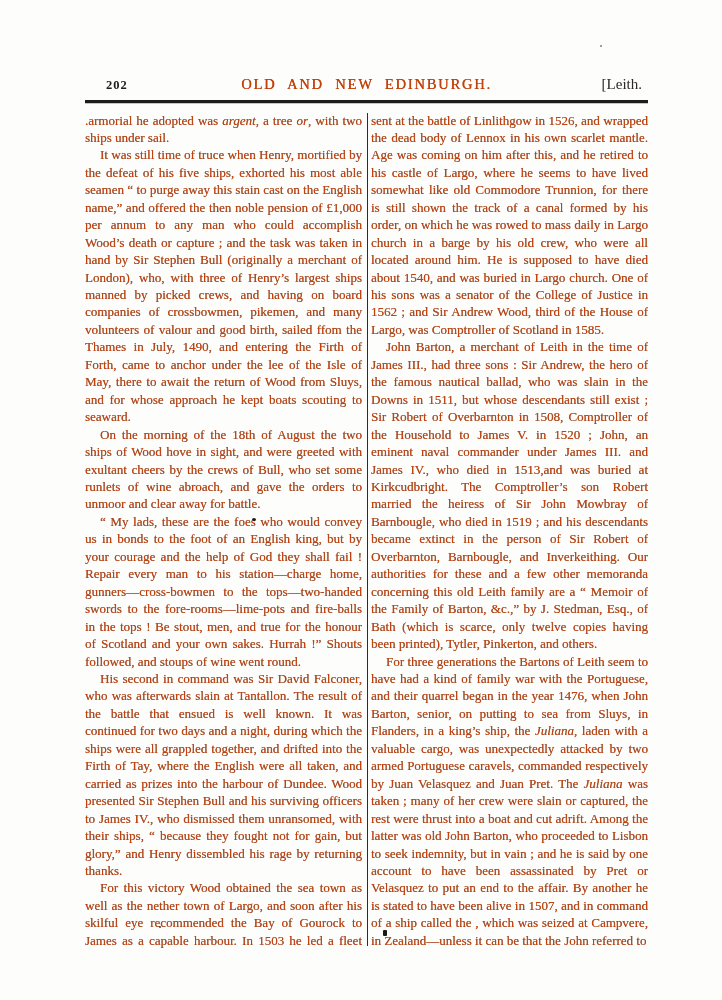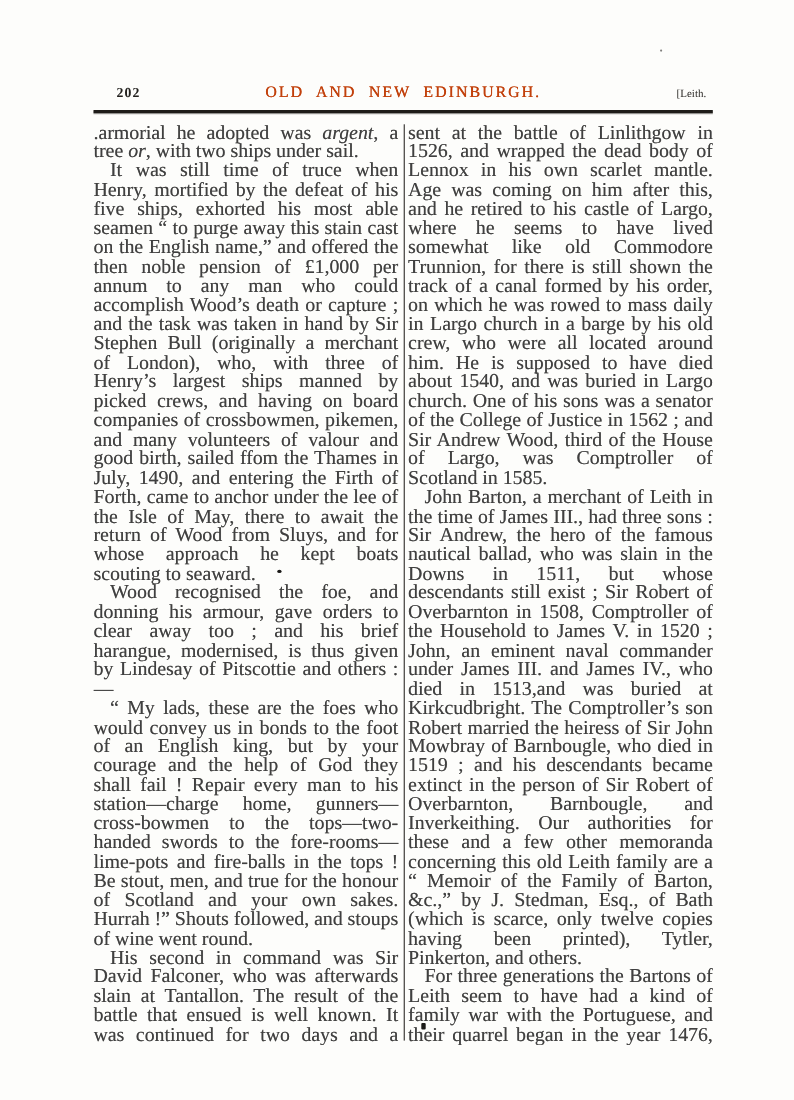--- a/index.html
+++ b/index.html
@@ -29,37 +29,37 @@
   .running-title {
     justify-self:center;
     font-size:14.5px; letter-spacing:1.8px; word-spacing:6px;
     color:#c2410c;
     text-shadow:0.3px 0 0 currentColor;
     white-space:nowrap;
   }
   .margin-note {
     justify-self:end;
     padding-right:6px;
-    font-size:10px; color:#2b2926;padding-left:20px;
+    font-size:15px; color:#2b2926;padding-left:20px;
   }
   .head-rule {
     height:2.5px; background:#1e1c19; margin-top:7px;
     box-shadow:0 1px 0 rgba(30,28,25,0.25);
   }
   .columns {
     display:flex; margin-top:9px; height:838px; overflow:hidden;
   }
   .col { width:277px; }
   .col-divider {
     width:1.5px; background:#2e2c29; margin:1px 3px 4px 4.5px;
   }
   p.para {
     margin:0; text-align:justify;
-    font-size:18px; line-height:17.45px;
-    color:#404040;
+    font-size:13px; line-height:17.45px;
+    color:#c2410c;
     text-shadow:0.15px 0 0 rgba(33,31,28,0.55);
   }
   p.para.indent { text-indent:15px; }
   .speck { position:absolute; background:#1b1a18; border-radius:50%; }
   .speck-a { left:383px; top:930px; width:4px; height:6px; border-radius:1px; }
   .speck-b { left:252px; top:518px; width:4px; height:3px; }
   .speck-c { left:159px; top:926px; width:2px; height:2px; opacity:.8; }
   .speck-d { left:600px; top:45px; width:2px; height:2px; opacity:.55; }
 </style>
 </head>
@@ -70,21 +70,21 @@
     <div class="header">
       <span class="pagenum">202</span>
       <span class="running-title">OLD AND NEW EDINBURGH.</span>
       <span class="margin-note">[Leith.</span>
     </div>
     <div class="head-rule"></div>
     <div class="columns">
       <div class="col" id="col-left">
           <p class="para">.armorial he adopted was <i>argent</i>, a tree <i>or</i>, with two ships under sail.</p>
           <p class="para indent">It was still time of truce when Henry, mortified by the defeat of his five ships, exhorted his most able seamen “ to purge away this stain cast on the English name,” and offered the then noble pension of £1,000 per annum to any man who could accomplish Wood’s death or capture ; and the task was taken in hand by Sir Stephen Bull (originally a merchant of London), who, with three of Henry’s largest ships manned by picked crews, and having on board companies of crossbowmen, pikemen, and many volunteers of valour and good birth, sailed ffom the Thames in July, 1490, and entering the Firth of Forth, came to anchor under the lee of the Isle of May, there to await the return of Wood from Sluys, and for whose approach he kept boats scouting to seaward.</p>
-          <p class="para indent">Wood recognised the foe, and donning his armour, gave orders to clear away too ; and his brief harangue, modernised, is thus given by Lindesay of Pitscottie and others :—</p>
+          <p class="para indent">On the morning of the 18th of August the two ships of Wood hove in sight, and were greeted with exultant cheers by the crews of Bull, who set some runlets of wine abroach, and gave the orders to unmoor and clear away for battle.</p>
           <p class="para indent">“ My lads, these are the foes who would convey us in bonds to the foot of an English king, but by your courage and the help of God they shall fail ! Repair every man to his station—charge home, gunners—cross-bowmen to the tops—two-handed swords to the fore-rooms—lime-pots and fire-balls in the tops ! Be stout, men, and true for the honour of Scotland and your own sakes. Hurrah !” Shouts followed, and stoups of wine went round.</p>
           <p class="para indent">His second in command was Sir David Falconer, who was afterwards slain at Tantallon. The result of the battle that ensued is well known. It was continued for two days and a night, during which the ships were all grappled together, and drifted into the Firth of Tay, where the English were all taken, and carried as prizes into the harbour of Dundee. Wood presented Sir Stephen Bull and his surviving officers to James IV., who dismissed them unransomed, with their ships, “ because they fought not for gain, but glory,” and Henry dissembled his rage by returning thanks.</p>
           <p class="para indent">For this victory Wood obtained the sea town as well as the nether town of Largo, and soon after his skilful eye recommended the Bay of Gourock to James as a capable harbour. In 1503 he led a fleet against the insurgent chiefs of the Isles. His many brilliant services lie apart from the immediate history of Leith. Suffice it to say that he was pre-</p>
         </div>
       <div class="col-divider"></div>
       <div class="col" id="col-right">
           <p class="para">sent at the battle of Linlithgow in 1526, and wrapped the dead body of Lennox in his own scarlet mantle. Age was coming on him after this, and he retired to his castle of Largo, where he seems to have lived somewhat like old Commodore Trunnion, for there is still shown the track of a canal formed by his order, on which he was rowed to mass daily in Largo church in a barge by his old crew, who were all located around him. He is supposed to have died about 1540, and was buried in Largo church. One of his sons was a senator of the College of Justice in 1562 ; and Sir Andrew Wood, third of the House of Largo, was Comptroller of Scotland in 1585.</p>
           <p class="para indent">John Barton, a merchant of Leith in the time of James III., had three sons : Sir Andrew, the hero of the famous nautical ballad, who was slain in the Downs in 1511, but whose descendants still exist ; Sir Robert of Overbarnton in 1508, Comptroller of the Household to James V. in 1520 ; John, an eminent naval commander under James III. and James IV., who died in 1513,and was buried at Kirkcudbright. The Comptroller’s son Robert married the heiress of Sir John Mowbray of Barnbougle, who died in 1519 ; and his descendants became extinct in the person of Sir Robert of Overbarnton, Barnbougle, and Inverkeithing. Our authorities for these and a few other memoranda concerning this old Leith family are a “ Memoir of the Family of Barton, &amp;c.,” by J. Stedman, Esq., of Bath (which is scarce, only twelve copies having been printed), Tytler, Pinkerton, and others.</p>
           <p class="para indent">For three generations the Bartons of Leith seem to have had a kind of family war with the Portuguese, and their quarrel began in the year 1476, when John Barton, senior, on putting to sea from Sluys, in Flanders, in a king’s ship, the <i>Juliana</i>, laden with a valuable cargo, was unexpectedly attacked by two armed Portuguese caravels, commanded respectively by Juan Velasquez and Juan Pret. The <i>Juliana</i> was taken ; many of her crew were slain or captured, the rest were thrust into a boat and cut adrift. Among the latter was old John Barton, who proceeded to Lisbon to seek indemnity, but in vain ; and he is said by one account to have been assassinated by Pret or Velasquez to put an end to the affair. By another he is stated to have been alive in 1507, and in command of a ship called the , which was seized at Campvere, in Zealand—unless it can be that the John referred to</p>
         </div>

